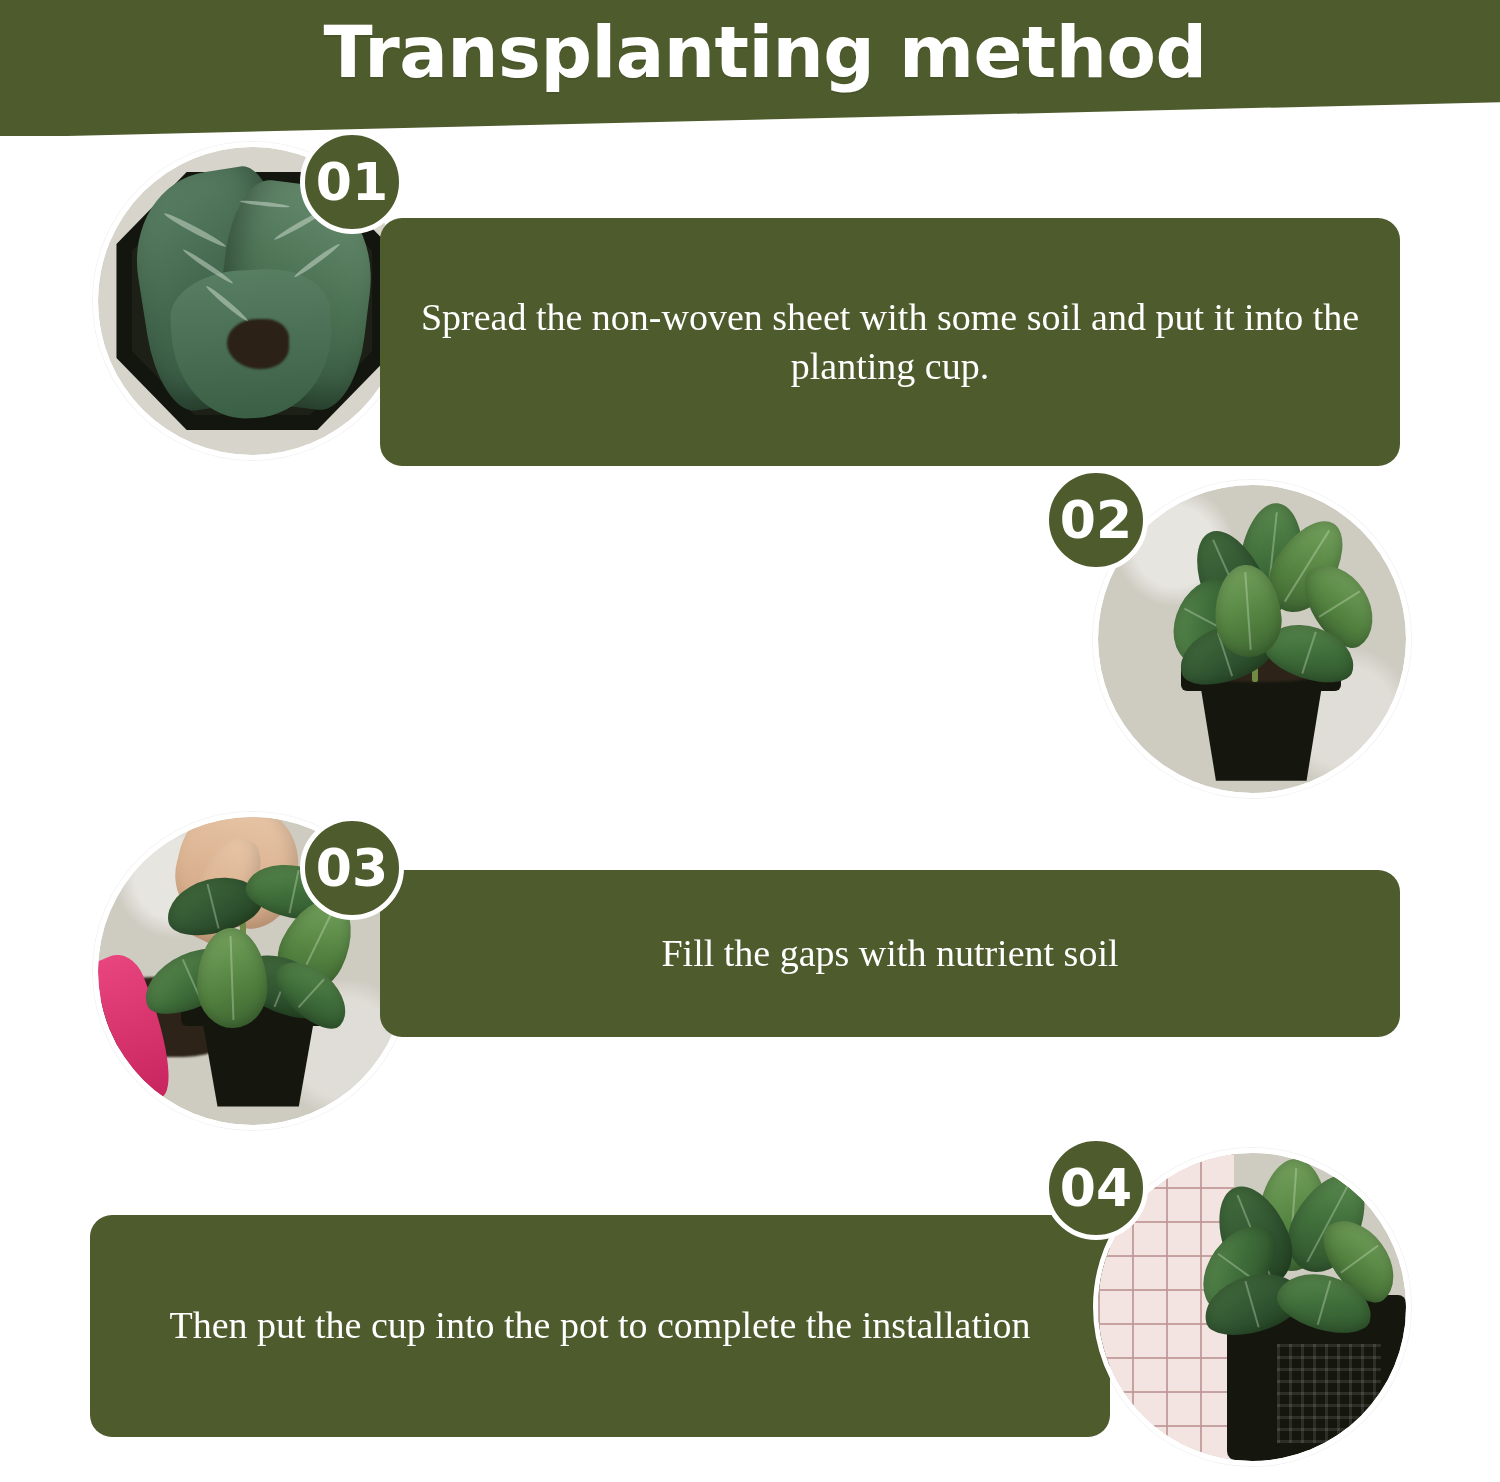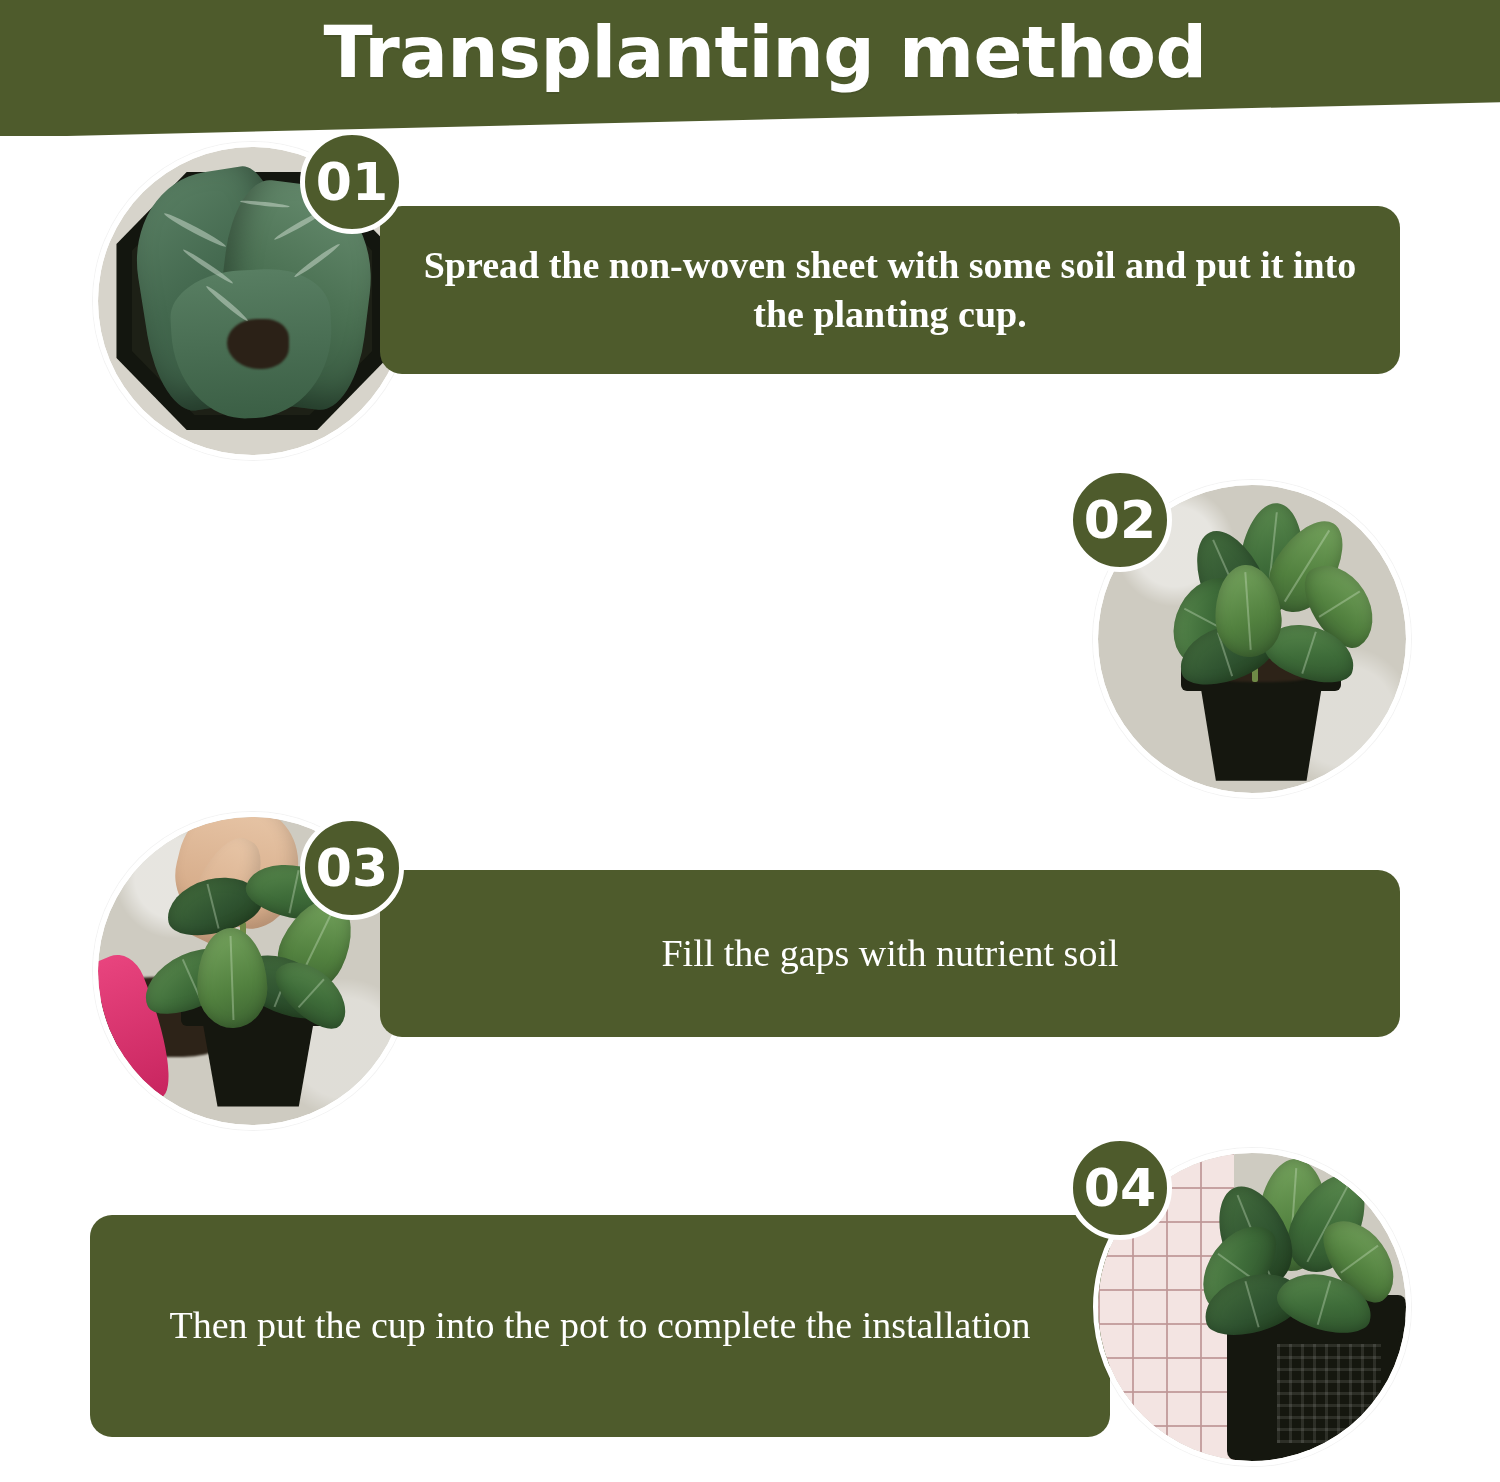--- a/index.html
+++ b/index.html
@@ -105,21 +105,21 @@
   .photo-right { left: 1093px; top: 10px; }
 
   .photo-inner {
     position: absolute;
     inset: 0;
     border-radius: 50%;
     overflow: hidden;
   }
 
   
-  .step-1 .banner { top: 76px; height: 168px; font-weight: bold; }
+  .step-1 .banner { top: 88px; height: 248px; }
   .step-1 .photo  { top: 12px; }
   .step-2 .banner { top: 70px; height: 220px; }
   .step-2 .photo  { top: 20px; }
   .step-3 .banner { top: 80px; height: 167px; }
   .step-3 .photo  { top: 22px; }
   .step-4 .banner { top: 95px; height: 222px; align-items: center; }
   .step-4 .photo  { top: 28px; }
 
   
   .badge {
@@ -133,21 +133,21 @@
     color: #ffffff;
     font-family: "DejaVu Sans", sans-serif;
     font-weight: bold;
     font-size: 52px;
     display: flex;
     align-items: center;
     justify-content: center;
     z-index: 5;
   }
   .badge-on-left-photo { left: 300px; }
-  .badge-on-right-photo { left: 1068px; }
+  .badge-on-right-photo { left: 1044px; }
   .step-1 .badge { top: 0px; }
   .step-2 .badge { top: 8px; }
   .step-3 .badge { top: 26px; }
   .step-4 .badge { top: 16px; }
 
   
   .scene { position: absolute; inset: 0; }
 
   
   .s1-bg { position:absolute; inset:0; background: #d7d4cb; }

